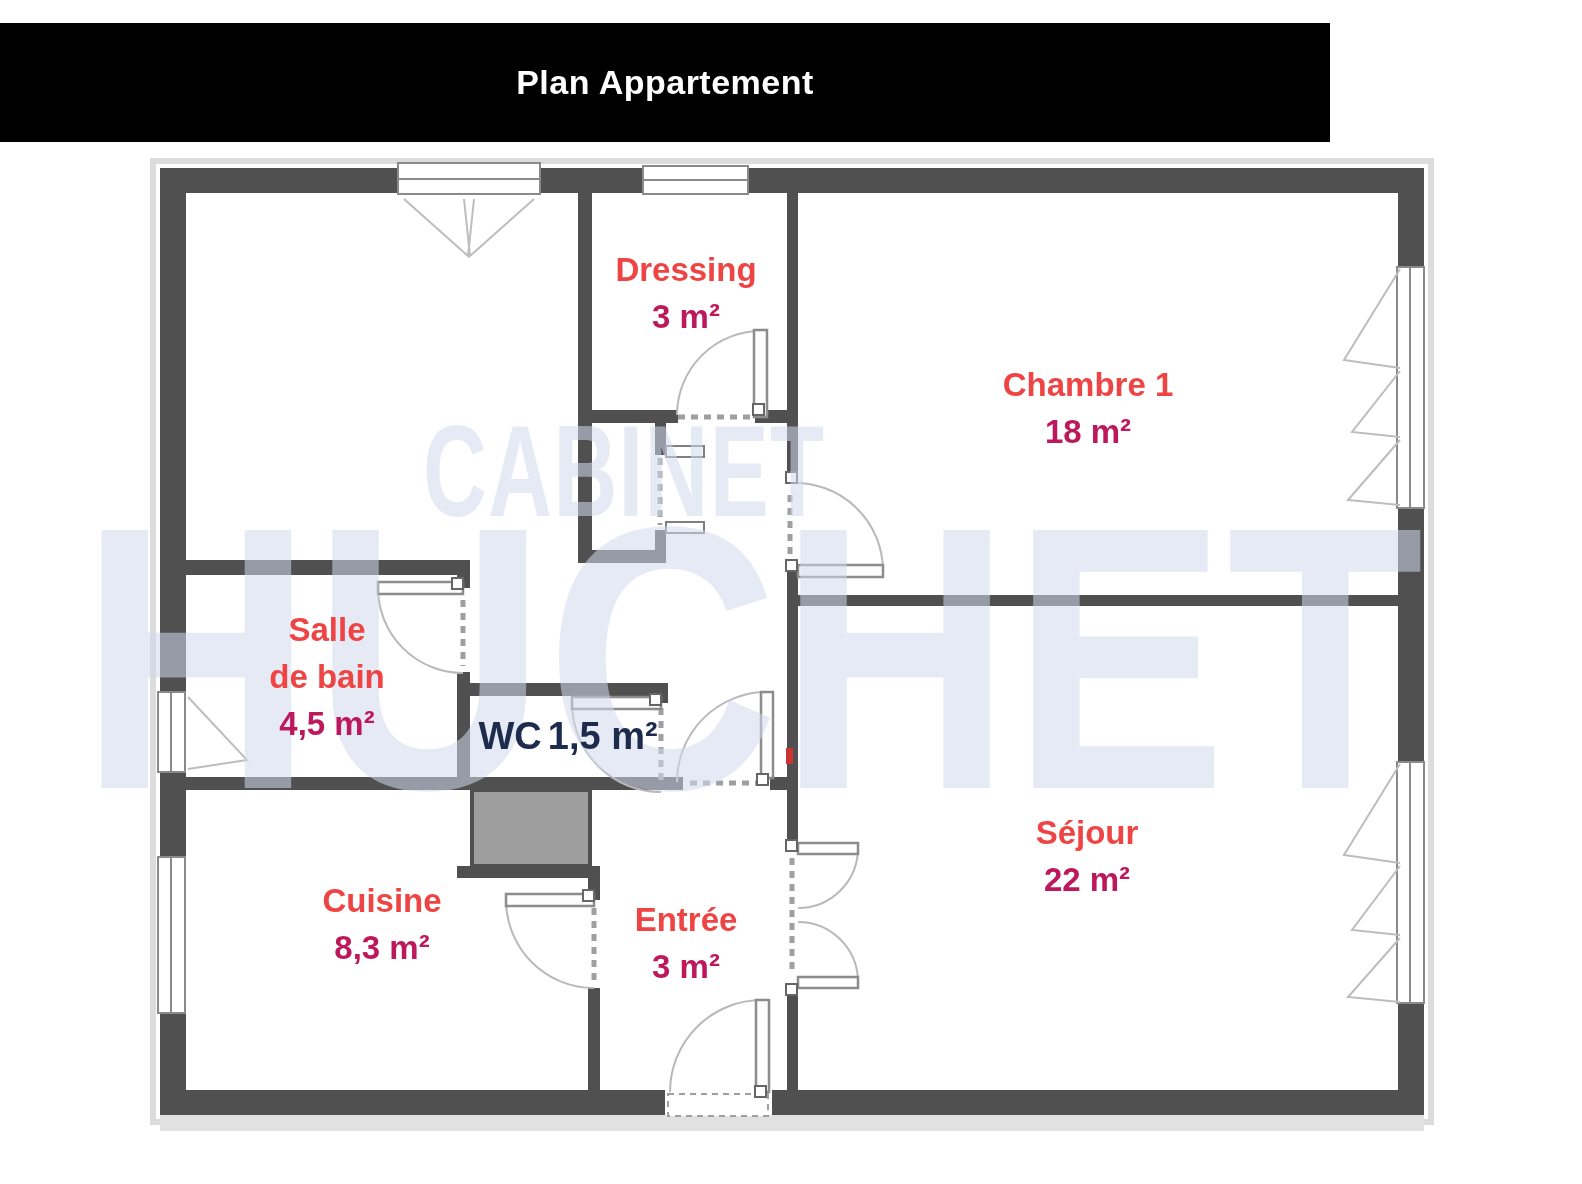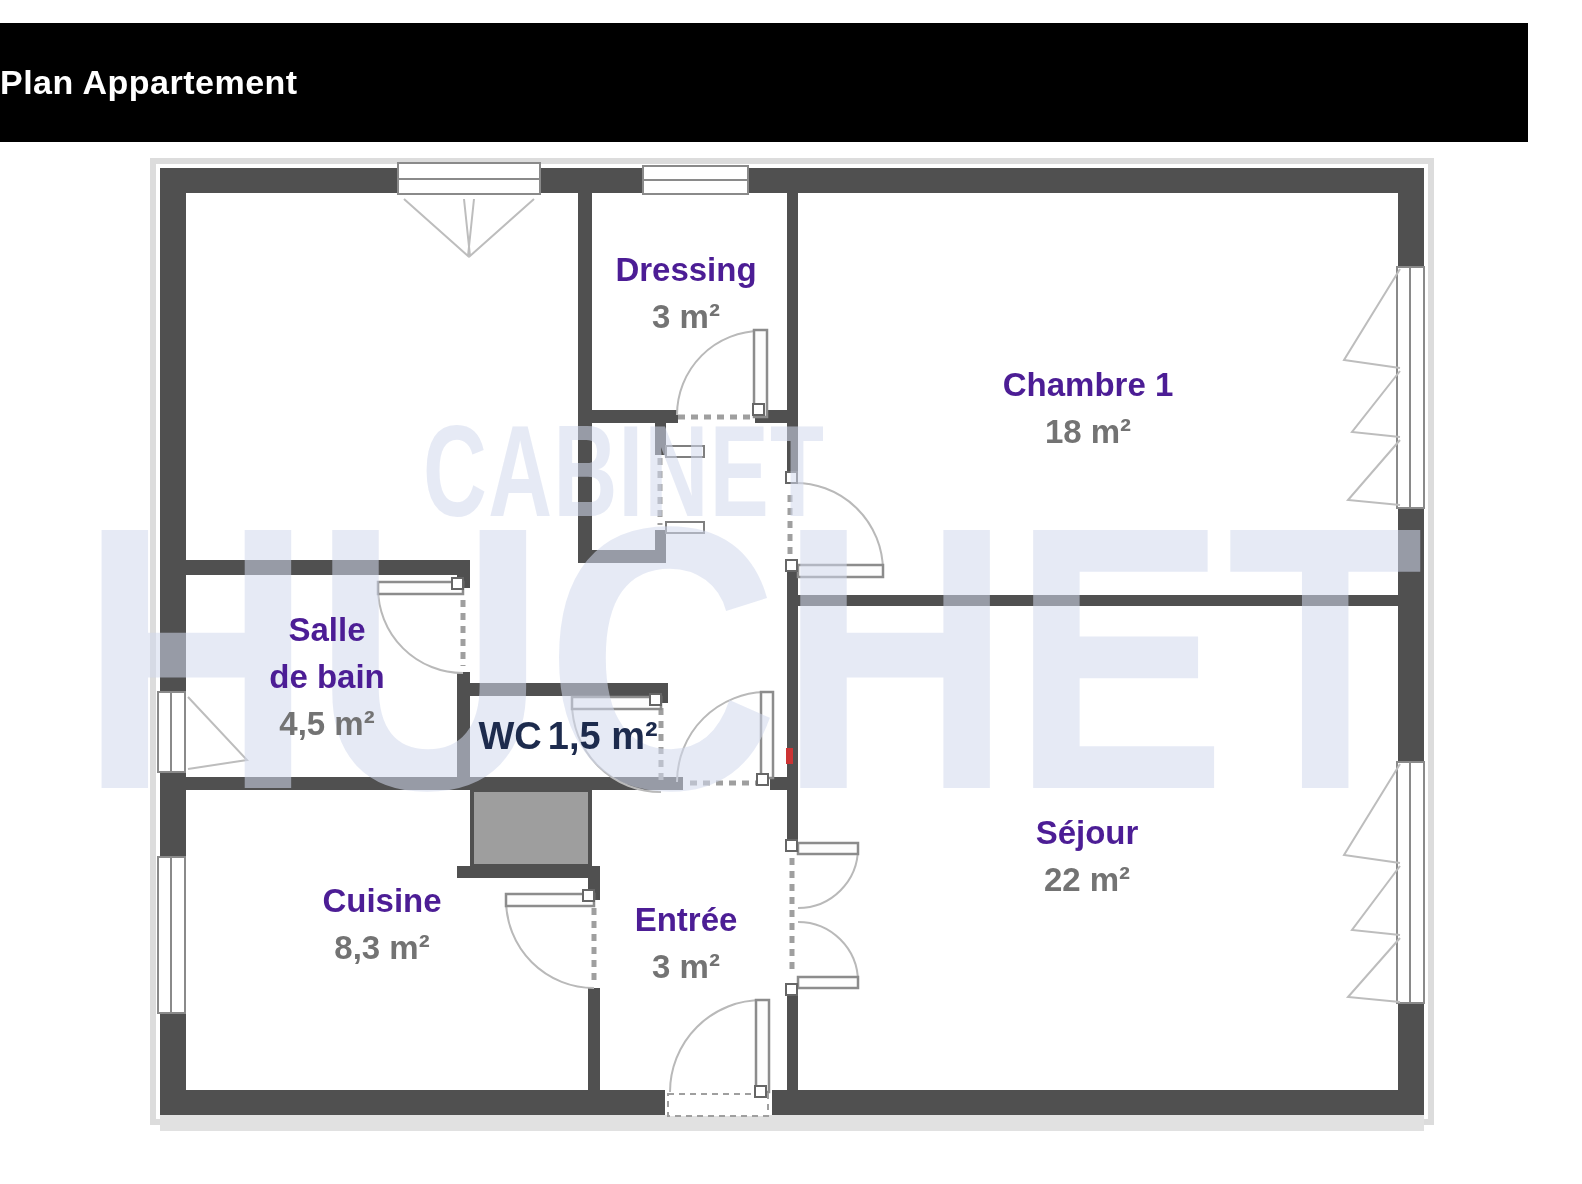--- a/index.html
+++ b/index.html
@@ -1,38 +1,38 @@
 <!DOCTYPE html>
 <html><head>
 <meta charset="utf-8">
 <style>
   html,body{margin:0;padding:0;background:#ffffff;width:1582px;height:1184px;overflow:hidden;
             font-family:"Liberation Sans",sans-serif;}
   #stage{position:relative;width:1582px;height:1184px;background:#ffffff;}
 
   
-  #titlebar{position:absolute;left:0;top:23px;width:1528px;height:119px;background:#000000;
-            display:flex;align-items:center;justify-content:flex-start;}
+  #titlebar{position:absolute;left:0;top:23px;width:1330px;height:119px;background:#000000;
+            display:flex;align-items:center;justify-content:center;}
   #titlebar .t{color:#ffffff;font-size:34px;font-weight:600;letter-spacing:.5px;}
 
   
   .wm{position:absolute;color:rgba(210,217,236,0.55);font-weight:700;line-height:1;
       pointer-events:none;z-index:5;white-space:nowrap;}
   #wm1{left:423px;top:406px;font-size:130px;transform:scaleX(.68);transform-origin:left top;
        letter-spacing:2px;}
   #wm2{left:80px;top:471px;font-size:375px;transform:scaleX(.86);transform-origin:left top;}
 
   
   #plan{position:absolute;left:0;top:0;z-index:2;}
 
   
   .room-label{position:absolute;z-index:6;text-align:center;transform:translateX(-50%);
               line-height:1.42;font-size:33px;font-weight:600;}
-  .room-label .rname{color:#4c1d95;white-space:pre-line;display:block;}
-  .room-label .rarea{color:#737373;display:block;}
+  .room-label .rname{color:#ef4444;white-space:pre-line;display:block;}
+  .room-label .rarea{color:#be185d;display:block;}
   #label-wc{display:flex;gap:6px;font-size:38px;}
   #label-wc .rname,#label-wc .rarea{color:#1d2b4d;display:inline;}
 </style>
 </head>
 <body>
 
 <div id="stage">
 
   <div id="titlebar">
     <div class="t">Plan Appartement</div>

